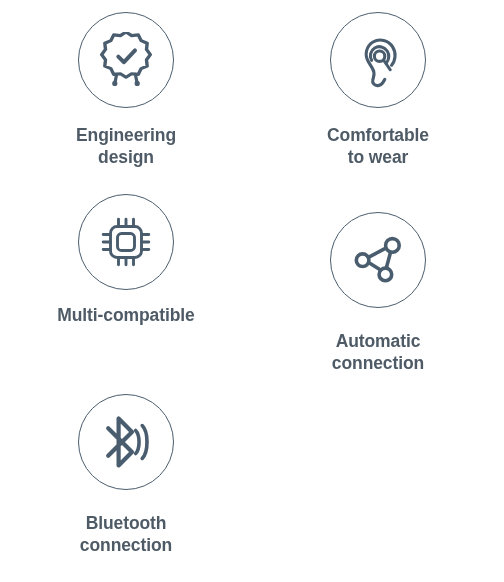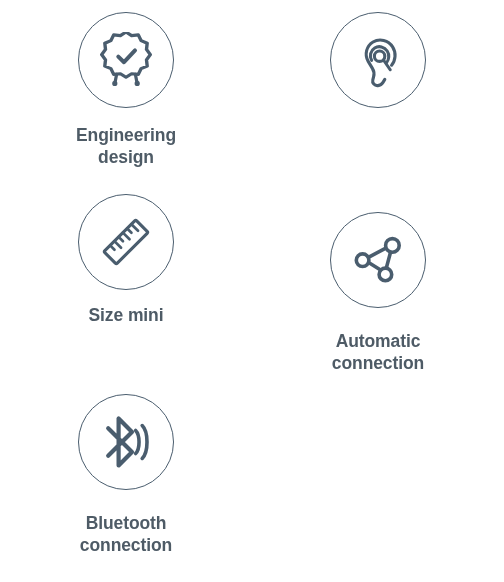--- a/index.html
+++ b/index.html
@@ -87,36 +87,44 @@
           <path d="M41.6 33.2 C45.6 28.4 46.4 20.6 42.6 14.8 C38.4 8.2 29.6 6 23 10 C16.4 14 14.2 22.8 18.2 29.4 L22.4 36.4 C24 39 24.4 42 23.6 44.8 L22.8 47.8 C22 51 24.6 54 27.9 53.6 C30 53.4 31.9 52.2 33 50.4 L34.8 47.4"></path>
 
           <path d="M36.6 30.6 C39.1 27.5 39.6 22.6 37.2 19 C34.5 14.8 28.9 13.4 24.7 16 C20.5 18.5 19.1 24.1 21.6 28.3"></path>
 
           <circle cx="29.6" cy="24.2" r="5.2"></circle>
 
           <path d="M33.4 27.9 L40.3 37.8" stroke-width="2.9"></path>
         </svg>
       </span>
     </div>
+    <div class="feature-label">Comfortable
+to wear</div>
   </div>
-
 
   <div class="feature-item row-2">
     <div class="icon-circle">
       <span>
-        <svg width="56" height="56" viewBox="0 0 56 56" fill="none" stroke="#4a5d6e" stroke-width="3.1" stroke-linecap="round" stroke-linejoin="round">
-          <g transform="rotate(45 28 28)">
-            <rect x="19.2" y="5.5" width="17.6" height="45" rx="1.4"></rect>
-            <path d="M19.2 11.6 L28.6 11.6 M19.2 17.6 L25.3 17.6 M19.2 23.6 L28.6 23.6 M19.2 29.6 L25.3 29.6 M19.2 35.6 L28.6 35.6 M19.2 41.6 L25.3 41.6" stroke-width="2.7"></path>
-          </g>
+        <svg width="54" height="54" viewBox="0 0 54 54" fill="none" stroke="#4a5d6e" stroke-width="2.9" stroke-linecap="round" stroke-linejoin="round">
+          <rect x="11.5" y="11.5" width="31" height="31" rx="6.5"></rect>
+          <rect x="18.5" y="18.5" width="17" height="17" rx="4"></rect>
+
+          <path d="M19.5 11.5 L19.5 4.2 M27 11.5 L27 4.2 M34.5 11.5 L34.5 4.2"></path>
+
+          <path d="M19.5 42.5 L19.5 49.8 M27 42.5 L27 49.8 M34.5 42.5 L34.5 49.8"></path>
+
+          <path d="M11.5 19.5 L4.2 19.5 M11.5 27 L4.2 27 M11.5 34.5 L4.2 34.5"></path>
+
+          <path d="M42.5 19.5 L49.8 19.5 M42.5 27 L49.8 27 M42.5 34.5 L49.8 34.5"></path>
         </svg>
       </span>
     </div>
-    <div class="feature-label">Size mini</div>
+    <div class="feature-label">Multi-compatible</div>
   </div>
+
 
   <div class="feature-item row-3">
     <div class="icon-circle">
       <span>
         <svg width="54" height="54" viewBox="0 0 54 54" fill="none" stroke="#4a5d6e" stroke-width="3.6" stroke-linecap="round" stroke-linejoin="round">
           <path d="M14.6 25.8 L38.6 13.2"></path>
           <path d="M40.2 16.8 L34.4 38.4"></path>
           <path d="M16.4 28.8 L31.6 38.2"></path>
           <circle cx="11.6" cy="27.2" r="6.3" fill="#ffffff"></circle>
           <circle cx="41.4" cy="12.4" r="6.8" fill="#ffffff"></circle>

